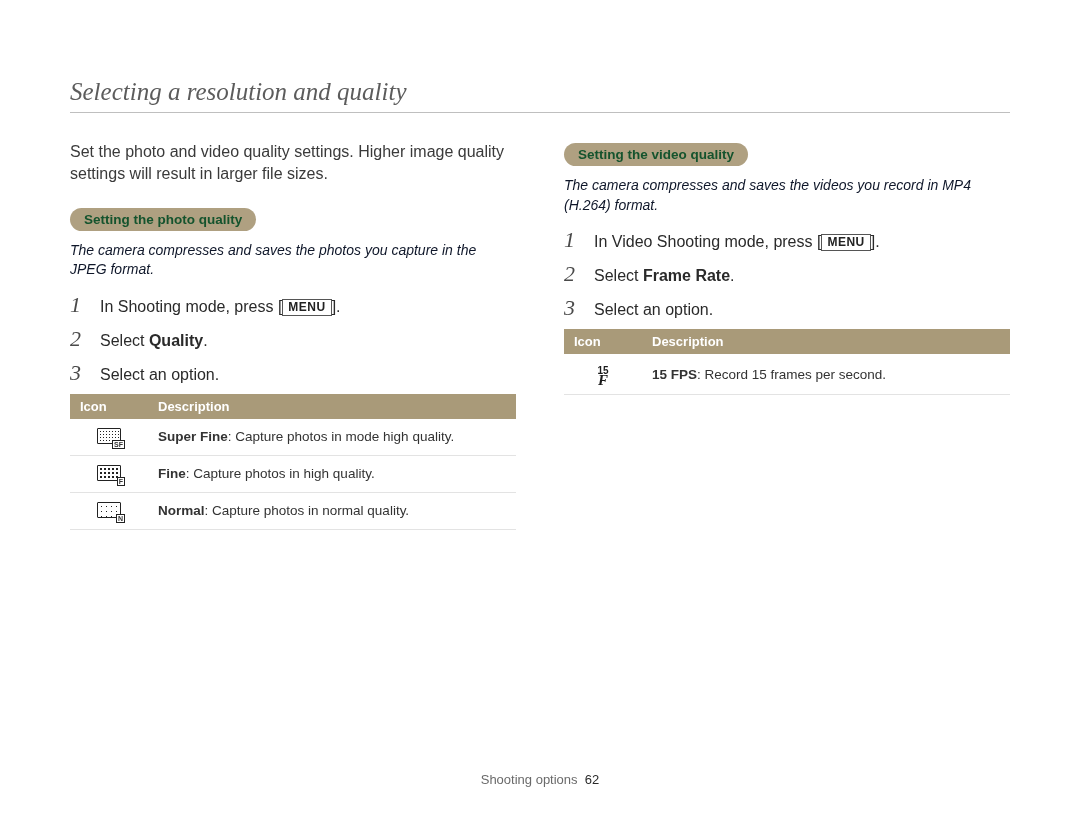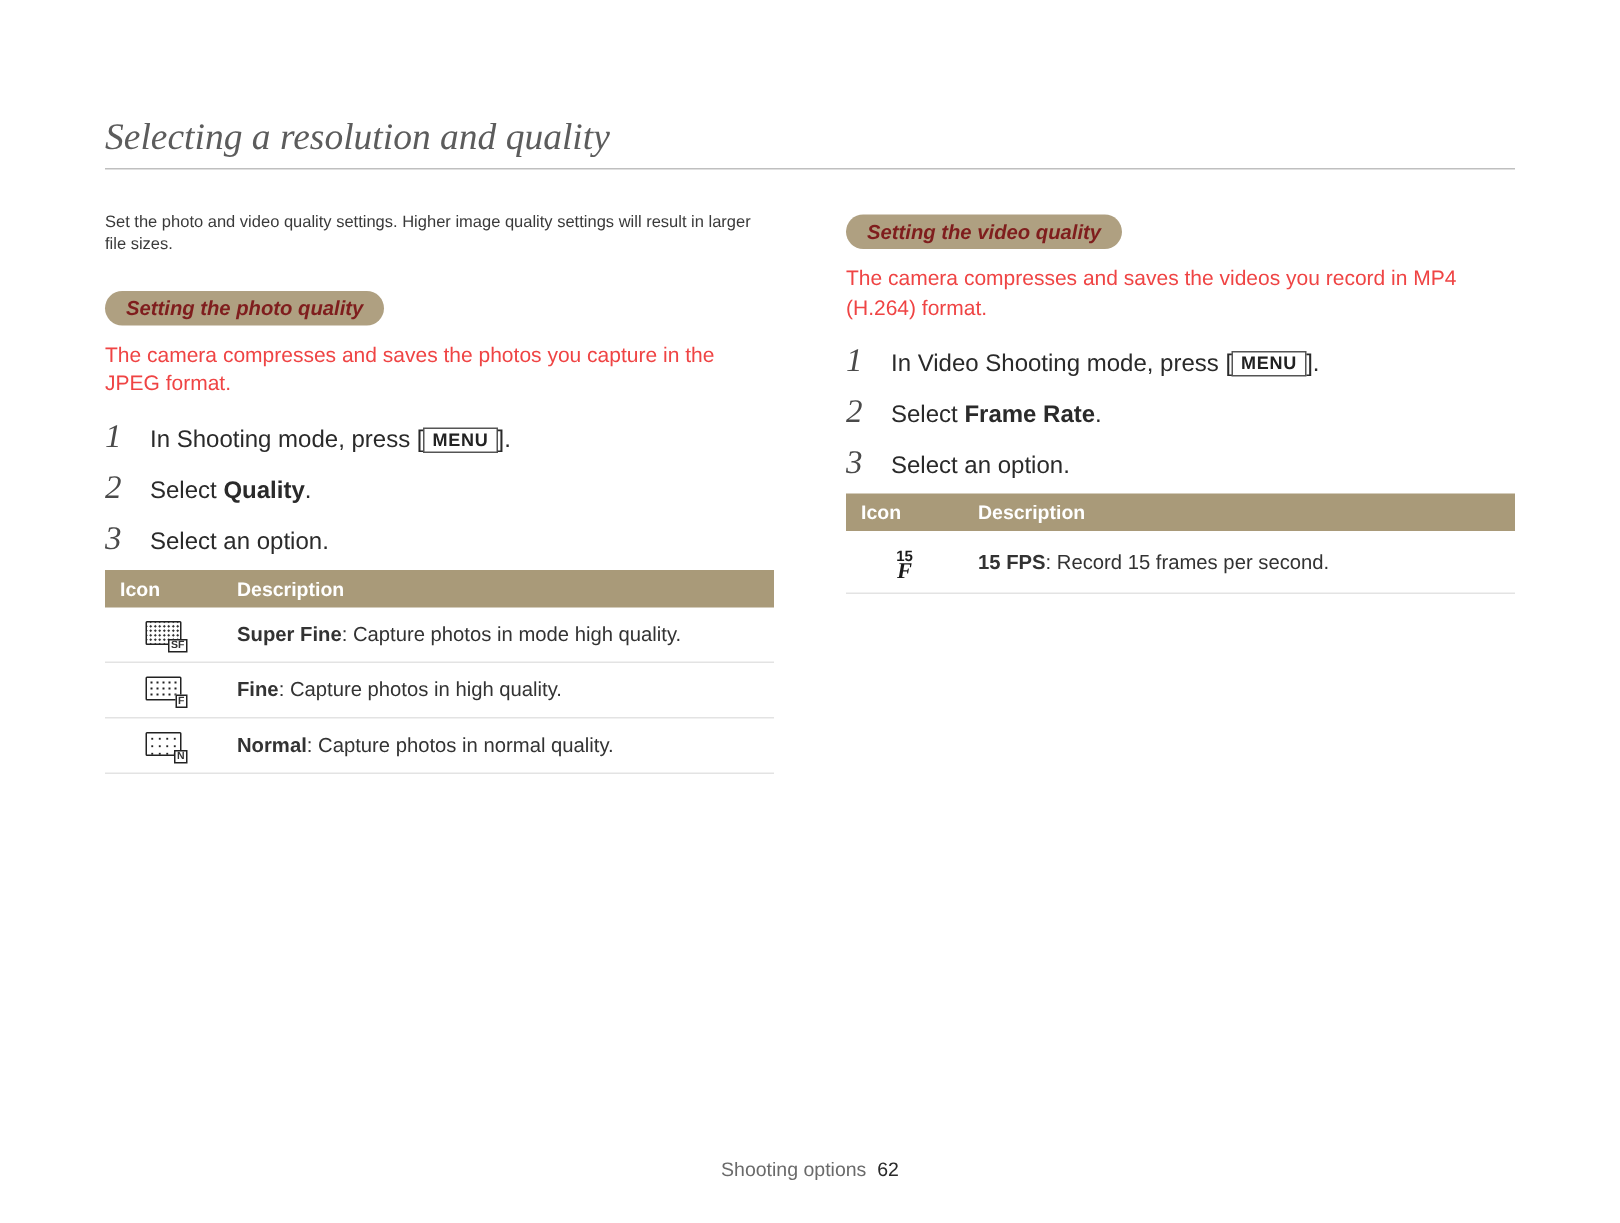--- a/index.html
+++ b/index.html
@@ -36,40 +36,40 @@
   .col{flex:1;min-width:0;}
   h1.section-title{
     color:var(--accent);
     font-weight:400;
     font-size:26px;
     margin:0 0 6px 0;
     letter-spacing:0.2px;
   }
   p.intro{
     margin:0 0 14px 0;
-    font-size:11px;
+    font-size:16px;
     line-height:1.4;
     color:#3a3a3a;
   }
   .pill{
     display:inline-block;
     background:var(--pill);
-    color:#7f1d1d;
+    color:#14532d;
     font-weight:700;
     font-size:13.5px;
     padding:4px 14px;
     border-radius:12px;
     margin:8px 0 6px 0;
-    font-style:italic;
   }
   p.desc{
     margin:4px 0 12px 0;
     font-size:14px;
     line-height:1.4;
-    color:#ef4444;
+    color:#0f172a;
+    font-style:italic;
   }
   .steps{margin:6px 0 8px 0;}
   .step{
     display:flex;
     align-items:baseline;
     gap:12px;
     margin-bottom:8px;
   }
   .step .num{
     font-family:"Times New Roman",Times,serif;

